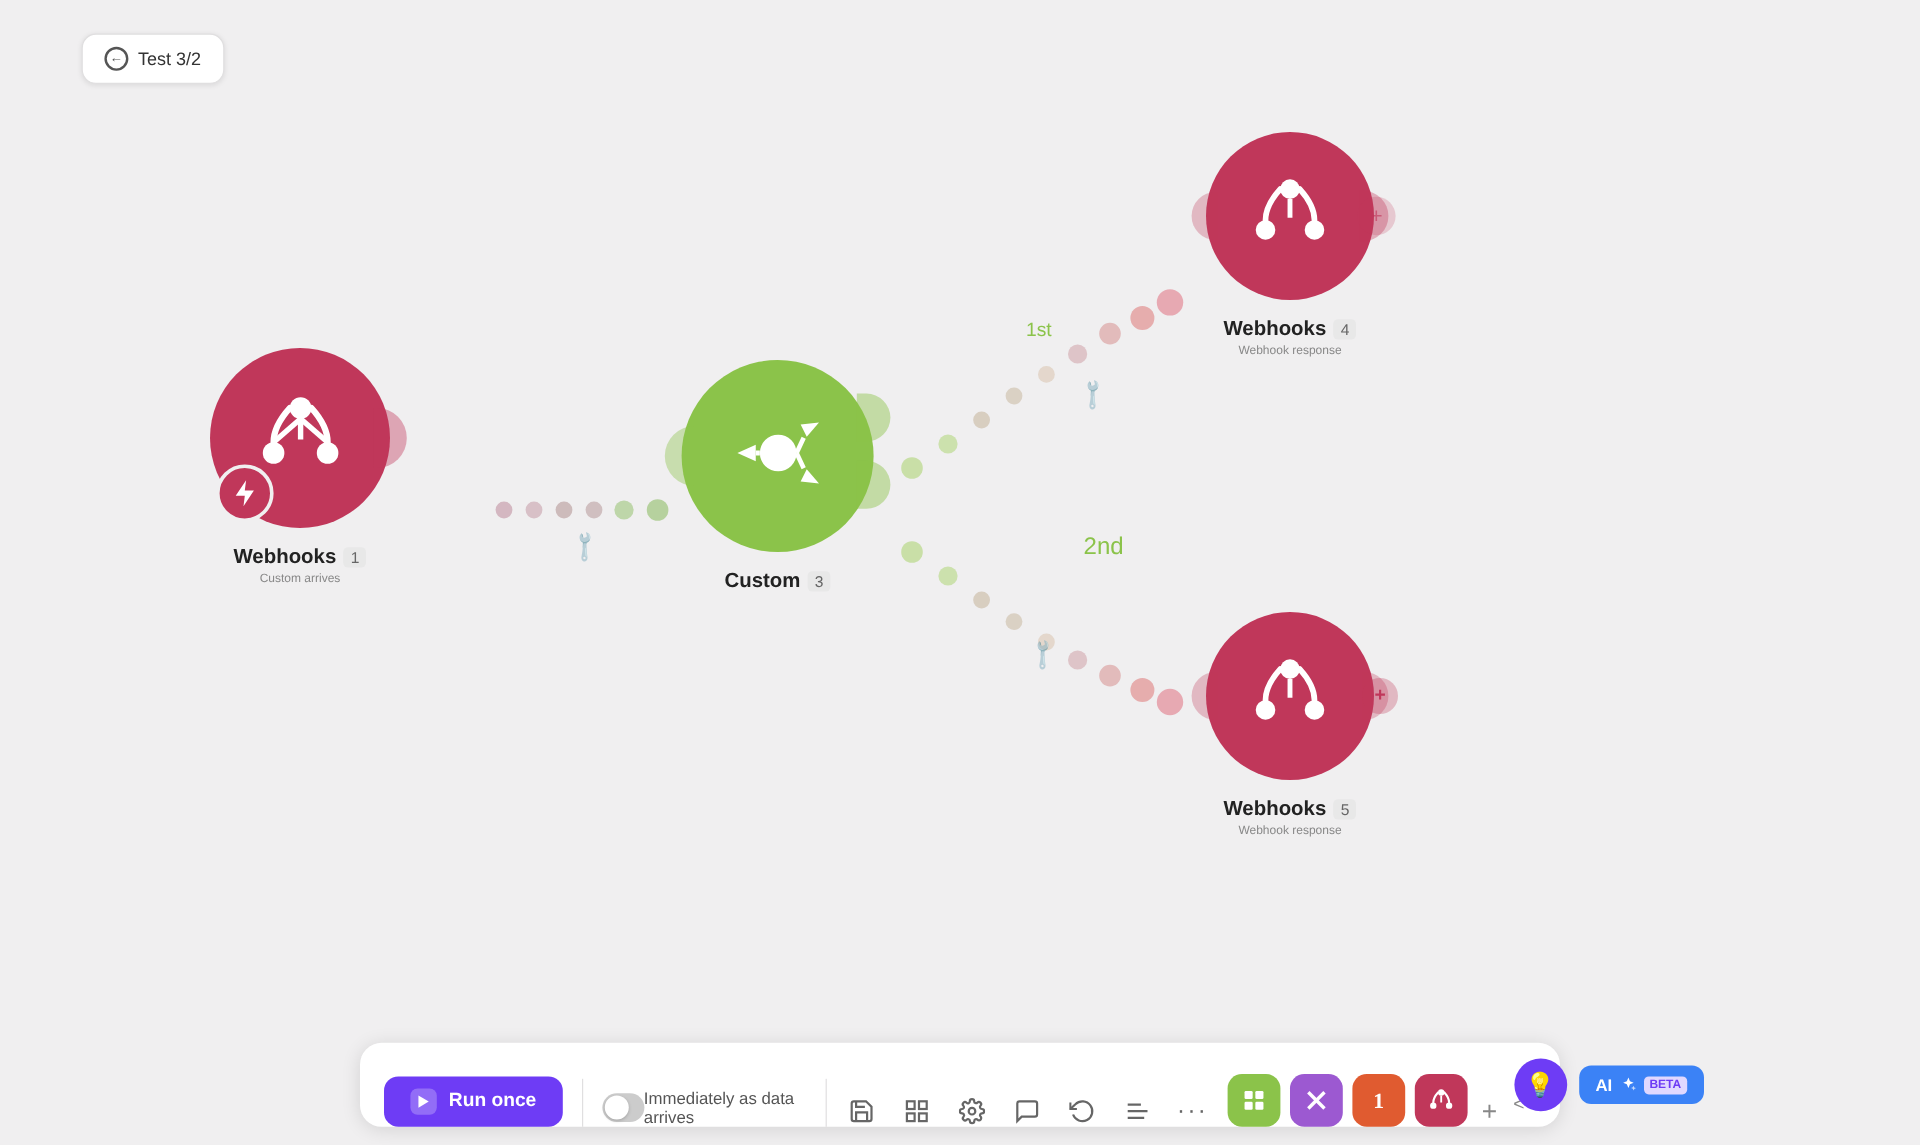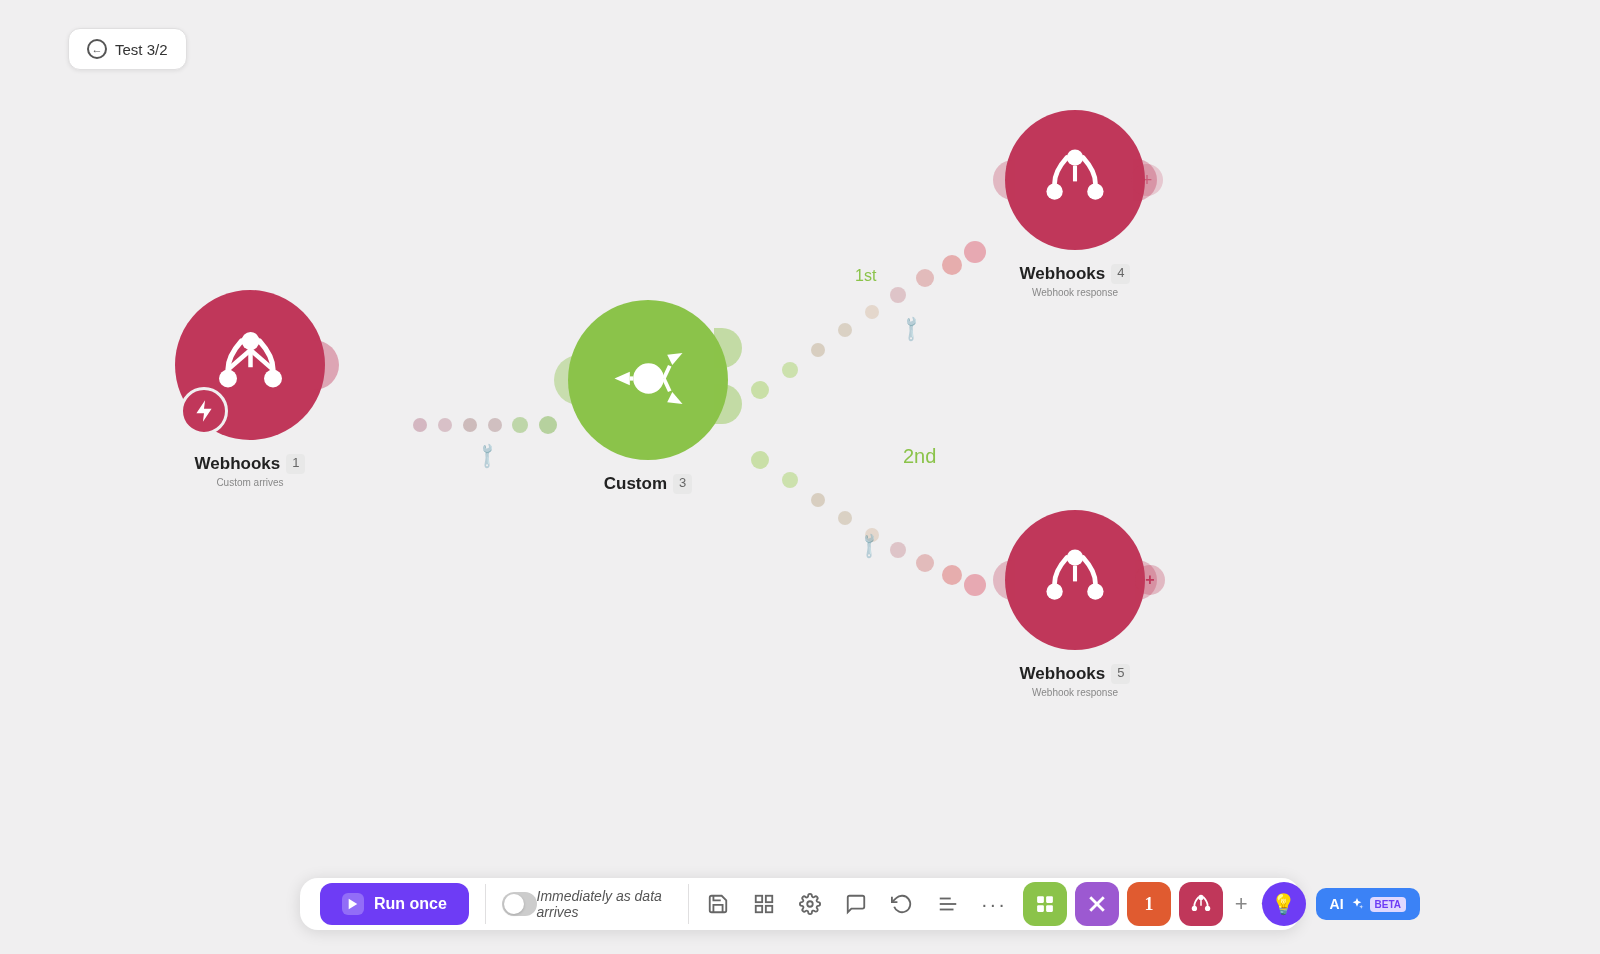--- a/index.html
+++ b/index.html
@@ -65,20 +65,21 @@
       justify-content: center;
       position: relative;
     }
 
     .node-label {
       margin-top: 14px;
       text-align: center;
     }
     .node-label .name-row {
       display: flex;
+      align-items: center;
       justify-content: center;
       gap: 6px;
       font-weight: 700;
       font-size: 17px;
       color: #222;
     }
     .node-label .name-row .num-badge {
       background: #e8e8e8;
       border-radius: 4px;
       padding: 1px 6px;
@@ -192,23 +193,23 @@
       background: transparent;
       display: flex;
       align-items: center;
       padding: 0 20px;
       gap: 0;
     }
 
     .toolbar-inner {
       background: white;
       border-radius: 18px;
-      height: 52px;
-      display: flex;
-      align-items: center;
+      height: 70px;
+      display: flex;
+      align-items: flex-end;
       padding: 0 20px;
       gap: 0;
       box-shadow: 0 2px 16px rgba(0,0,0,0.12);
       flex: 1;
       max-width: 1000px;
       margin: 0 auto;
     }
 
     .run-once-btn {
       background: #6e3cf5;
@@ -238,21 +239,20 @@
       width: 1px;
       height: 40px;
       background: #e0dfe0;
       margin: 0 16px;
     }
 
     .toggle-row {
       display: flex;
       align-items: center;
       gap: 0;
-      font-style: italic;
     }
     .toggle {
       width: 44px;
       height: 24px;
       background: #ccc;
       border-radius: 12px;
       position: relative;
       cursor: pointer;
     }
     .toggle::after {

